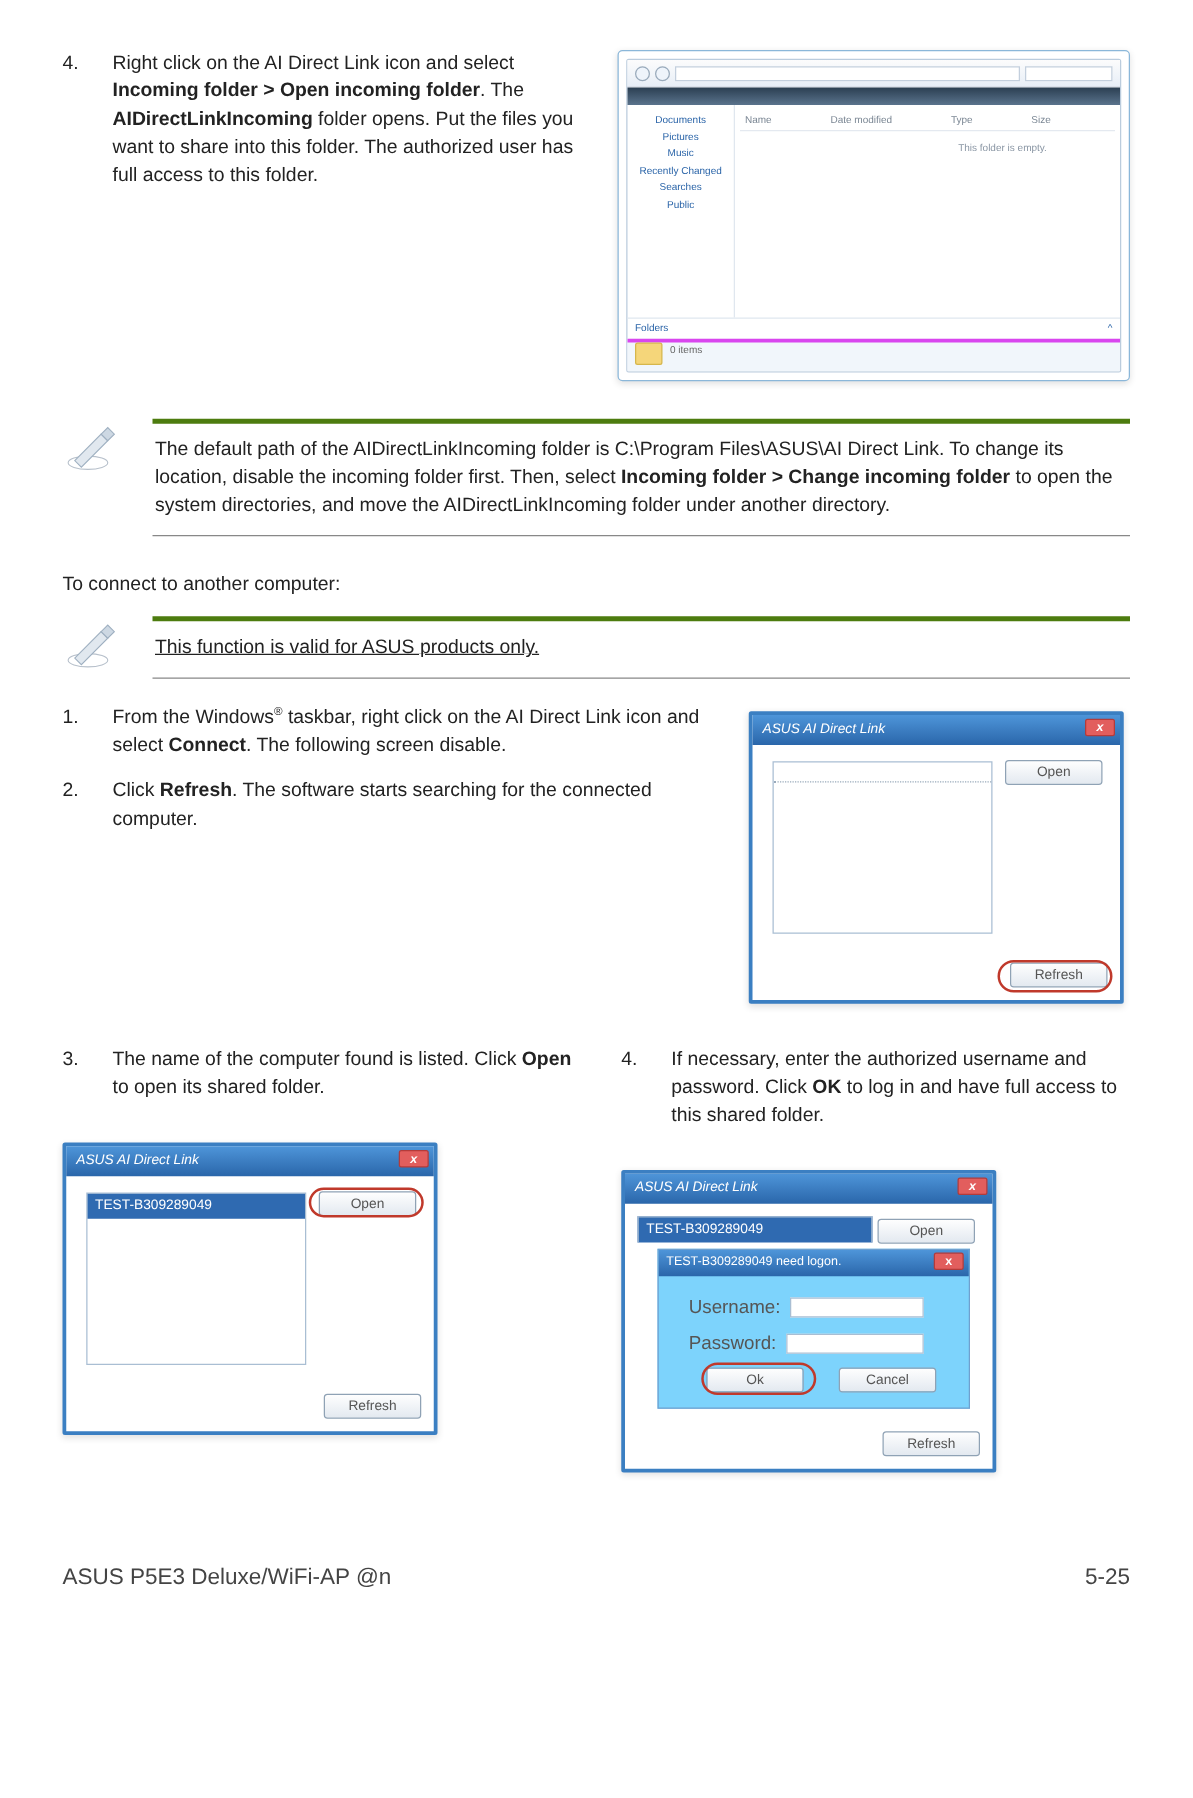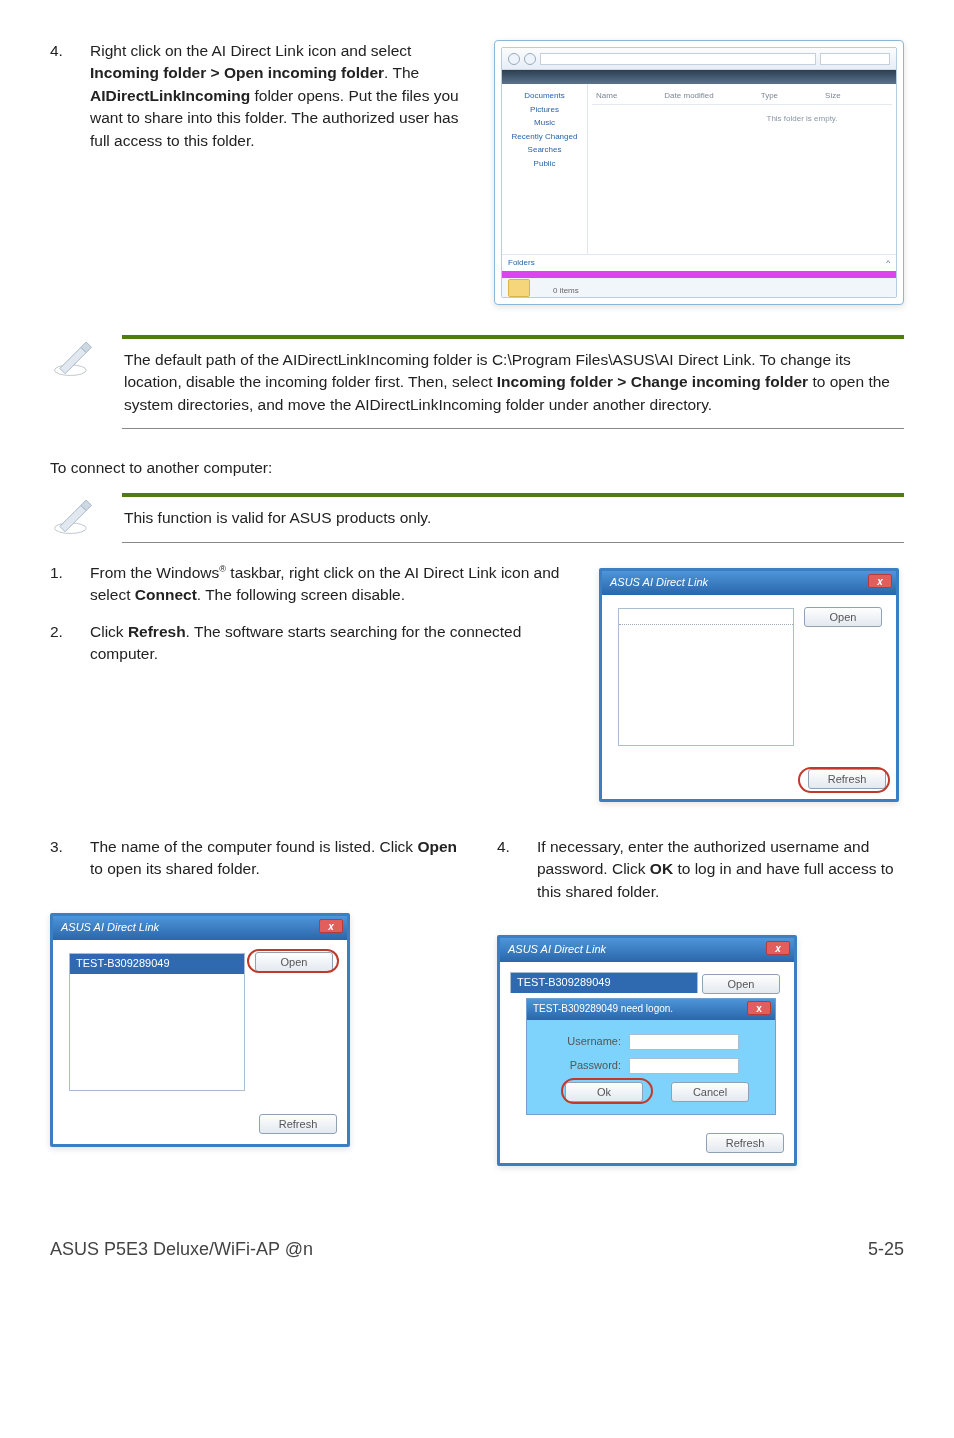--- a/index.html
+++ b/index.html
@@ -40,40 +40,40 @@
     .ex-circle { width:12px;height:12px;border:1px solid #9ab;border-radius:50%; background:#eef4fb;}
     .ex-addr { flex:1; height:12px; border:1px solid #c3cfdd; background:#fff;}
     .ex-search{ width:70px; height:12px;border:1px solid #c3cfdd; background:#fff;}
     .ex-bar { height:14px; background: linear-gradient(#2b3f52,#5a738c);}
     .ex-body { display:flex; height: 170px; text-align: center;}
     .ex-side { width:86px; border-right:1px solid #e0e7ef; padding:4px;}
     .ex-side div{ color:#2a64a8; margin:2px 0;}
     .ex-main { flex:1; padding:4px; }
     .ex-cols { color:#7b8794; border-bottom:1px solid #e4e9f0; display:flex; gap:47px; padding:2px 4px;}
     .ex-empty{ color:#8a96a4; padding:8px 0 0 120px;}
-    .ex-foot{ height:26px; border-top:7px solid #d946ef; background:#f1f6fb; display:flex; align-items:flex-end; padding:0 6px; gap:23px;}
+    .ex-foot{ height:26px; border-top:3px solid #d946ef; background:#f1f6fb; display:flex; align-items:flex-start; padding:0 6px; gap:6px;}
     .ex-foot .dir{ width:22px; height:18px; background:#f5d67a; border:1px solid #d6b64b; border-radius:2px;}
     .dl-panel { border:3px solid #3b7fc2; border-radius:2px; background:#fff; width:300px; font-size:11px; box-shadow:0 2px 6px rgba(0,0,0,.12);}
     .dl-title { background:linear-gradient(#4e95d9,#2a66aa); color:#fff; padding:4px 8px; font-size:11px; position:relative;font-style:italic;}
     .dl-x { position:absolute; right:4px; top:3px; width:24px; height:14px; background:#e25e5d; color:#fff; text-align:center; font-weight:bold; border:1px solid #b43b3a; border-radius:2px; font-size:10px; line-height:13px;}
     .dl-body { padding:10px; }
     .dl-list { border:1px solid #a9bed3; height:140px; background:#fff; }
     .dl-row { display:flex; }
     .dl-item-cell { flex:1; padding:3px 6px; }
     .dl-selected { background:#2f6ab1; color:#fff;}
     .dl-btn { display:inline-block; width:78px; height:20px; border:1px solid #8fa2b5; border-radius:3px; background:linear-gradient(#fefefe,#e3e9f0); text-align:center; font-size:11px; color:#555; line-height:18px;}
     .dl-bottom{ text-align:right; padding:10px;}
     .dl-oval { position:absolute; border:2px solid #c0392b; border-radius:14px;}
     .dl-rel{ position:relative;}
 
     .login-box{ border:1px solid #6fa0cf; margin:4px 8px 8px 16px; background:#7dd3fc;}
     .login-title{ background:linear-gradient(#4e95d9,#2a66aa); color:#fff; font-size:10px; padding:3px 6px; position:relative;}
     .login-title .dl-x{ right:4px; top:2px;}
     .login-body{ padding:14px 12px 12px 24px;}
-    .login-row{ display:flex; align-items:center; gap:8px; margin-bottom:8px; font-size:11px; color:#555; justify-content:flex-end; padding-right:24px;text-align:right;}
+    .login-row{ display:flex; align-items:center; gap:8px; margin-bottom:8px; font-size:15px; color:#555; justify-content:flex-end; padding-right:24px;text-align:right;}
     .login-input{ width:110px; height:16px; border:1px solid #a9bed3; background:#fff;}
     .login-btns{ display:flex; gap:28px; justify-content:center; margin-top:4px;}
 
     .footer { display:flex; justify-content:space-between; margin-top:70px; font-size:18px; color:#444;}
   </style>
 </head>
 <body>
 
 <div class="top-row">
   <div class="top-left">
@@ -134,21 +134,21 @@
         <path d="M34 14 L40 8 L46 14 L40 20 Z" fill="#cdd8e3" stroke="#9fb0c1"></path>
       </svg>
   </div>
   <div class="note-box">
     <span>The default path of the AIDirectLinkIncoming folder is C:\Program Files\ASUS\AI Direct Link. To change its location, disable the incoming folder first. Then, select </span><b>Incoming folder &gt; Change incoming folder</b><span> to open the system directories, and move the AIDirectLinkIncoming folder under another directory.</span>
   </div>
 </div>
 
 <div class="section-line">To connect to another computer:</div>
 
-<div class="note-row" style="margin:0 0 18px 0;">
+<div class="note-row" style="margin:0 0 18px 0;text-decoration:underline;">
   <div class="pencil">
     <svg viewBox="0 0 50 50">
         <ellipse cx="22" cy="40" rx="18" ry="6" fill="none" stroke="#b7c0cb" stroke-width="1"></ellipse>
         <path d="M10 38 L34 14 L40 20 L16 44 Z" fill="#e1e8ef" stroke="#9fb0c1"></path>
         <path d="M34 14 L40 8 L46 14 L40 20 Z" fill="#cdd8e3" stroke="#9fb0c1"></path>
       </svg>
   </div>
   <div class="note-box">This function is valid for ASUS products only.</div>
 </div>
 

